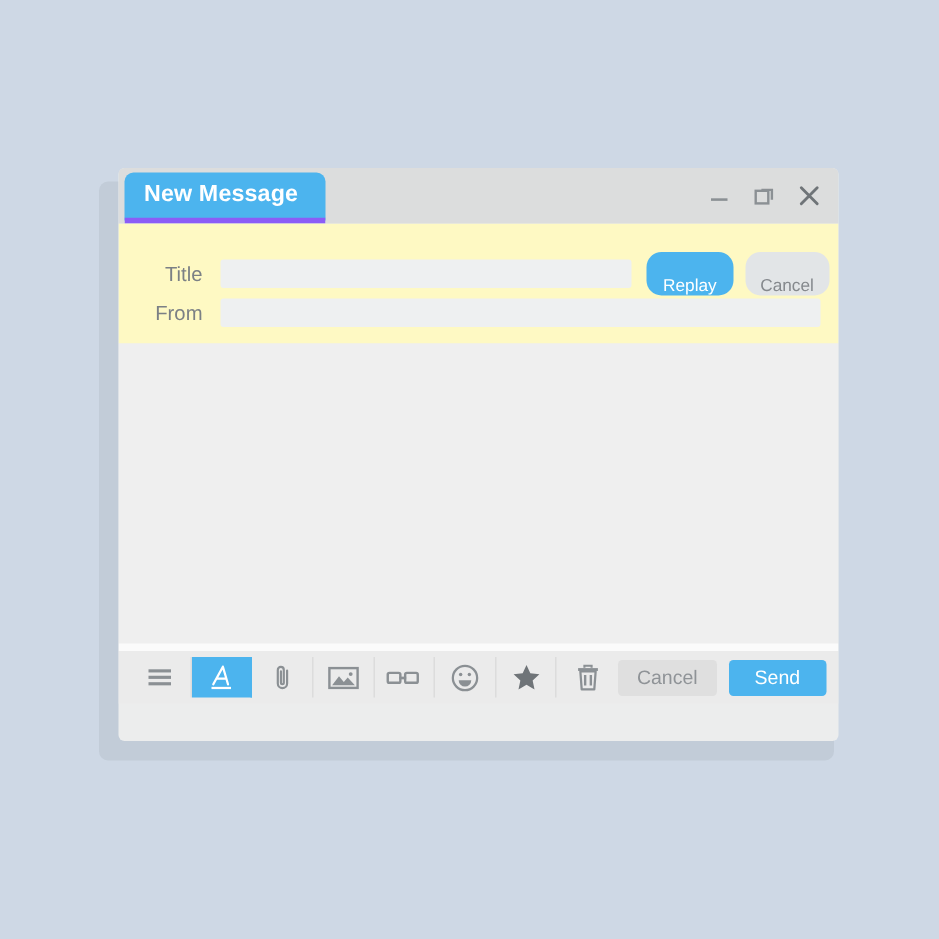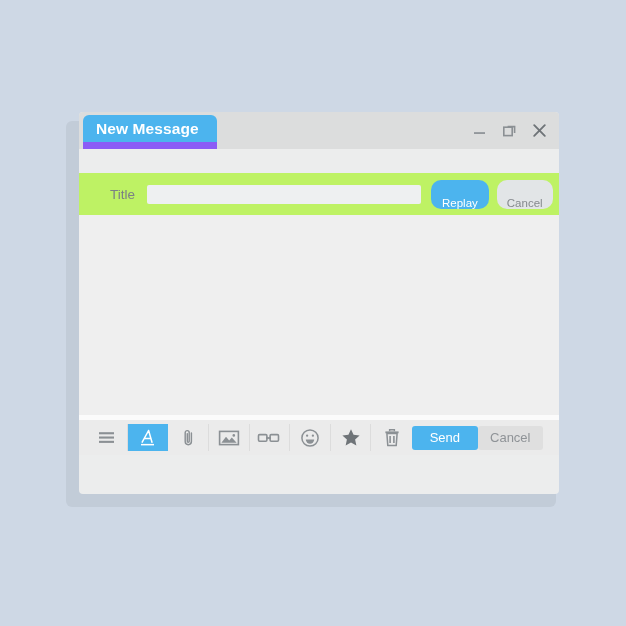--- a/index.html
+++ b/index.html
@@ -46,21 +46,21 @@
   }
   #tab-new-message {
     position: absolute;
     left: 4px;
     top: 3px;
     width: 134px;
     height: 34px;
     background: #4cb4ee;
     border-radius: 6px 6px 0 0;
     box-sizing: border-box;
-    border-bottom: 7px solid #8b5cf6;
+    border-bottom: 4px solid #8b5cf6;
     display: flex;
     align-items: center;
     padding-left: 13px;
   }
   #tab-new-message .tab-label {
     color: #ffffff;
     font-size: 15.5px;
     font-weight: bold;
     letter-spacing: 0.1px;
   }
@@ -77,23 +77,22 @@
     width: 17px;
     height: 17px;
     display: flex;
     align-items: center;
     justify-content: center;
     cursor: pointer;
   }
 
   
   #fields-panel {
-    background: #bef264;
-    padding: 12px 12px 11px 12px;
-    margin-top: 24px;
+    background: #fef9c3;
+    padding: 24px 12px 11px 12px;
   }
   .field-row {
     display: flex;
     align-items: center;
     height: 19px;
     margin-bottom: 7px;
   }
   .field-row:last-child { margin-bottom: 0; }
   .field-label {
     width: 44px;
@@ -248,20 +247,24 @@
       <input class="field-input" type="text" placeholder="" style="">
       <div class="pill" id="btn-replay">
         <span>Replay</span>
       </div>
       <div class="pill" id="btn-forward">
         <span>Cancel</span>
       </div>
     </div>
 
 
+    <div class="field-row" id="row-from">
+      <span class="field-label">From</span>
+      <input class="field-input" type="text" placeholder="" style="">
+    </div>
   </div>
 
   <textarea id="message-body" placeholder="" style=""></textarea>
 
   <div id="body-gap"></div>
 
   <div id="toolbar">
 
     <div class="tool-btn first">
       <svg width="19" height="15" viewBox="0 0 19 15">
@@ -320,21 +323,21 @@
         <rect x="2.4" y="3.4" width="13.2" height="1.9" fill="#8b9094"></rect>
         <path d="M6.6 3.2 L6.6 1.8 L11.4 1.8 L11.4 3.2" fill="none" stroke="#8b9094" stroke-width="1.4"></path>
         <path d="M3.9 5.6 L14.1 5.6 L13.2 17.6 L4.8 17.6 Z" fill="none" stroke="#8b9094" stroke-width="1.5" stroke-linejoin="round"></path>
         <rect x="6.3" y="8.0" width="1.6" height="7.0" fill="#8b9094"></rect>
         <rect x="10.1" y="8.0" width="1.6" height="7.0" fill="#8b9094"></rect>
       </svg>
     </div>
 
     <div id="toolbar-spacer"></div>
 
+    <div class="action-btn" id="btn-cancel">
+      <span>Cancel</span>
+    </div>
     <div class="action-btn" id="btn-send">
       <span>Send</span>
     </div>
-    <div class="action-btn" id="btn-cancel">
-      <span>Cancel</span>
-    </div>
   </div>
 
 </div>
 
 </body></html>

